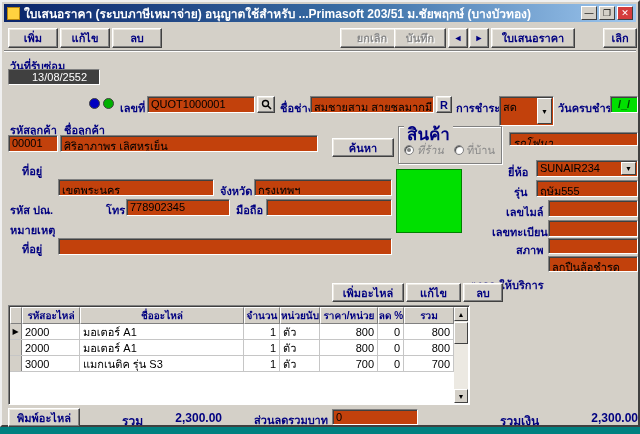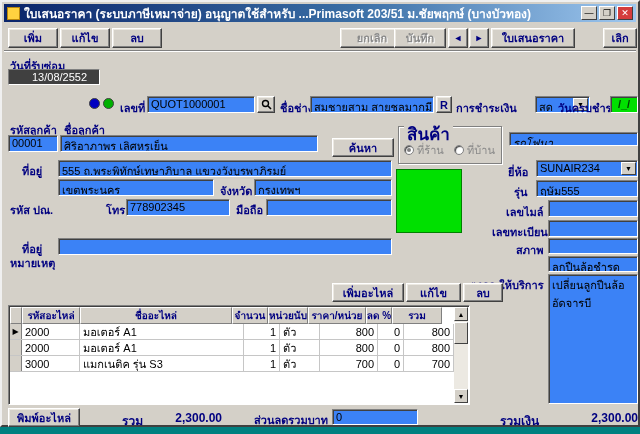--- a/index.html
+++ b/index.html
@@ -38,21 +38,21 @@
     border-right:1px solid #404040; border-bottom:1px solid #404040;
     box-shadow:inset -1px -1px 0 #808080, inset 1px 1px 0 #ece9e2;
     color:#000080; font-weight:bold; font-size:11px;
     display:flex; align-items:center; justify-content:center;
     white-space:nowrap; cursor:pointer;
   }
   .btn.disabled { color:#8a8a8a; text-shadow:1px 1px 0 #fff; }
   .sep { position:absolute; left:2px; right:2px; top:48px; height:2px; border-top:1px solid #808080; border-bottom:1px solid #fff; }
   .lbl { position:absolute; color:#000080; font-weight:bold; font-size:11px; white-space:nowrap; }
   .field {
-    position:absolute; background:#3b82f6; color:#000; font-size:11px;
+    position:absolute; background:#c2410c; color:#000; font-size:11px;
     border-top:1px solid #808080; border-left:1px solid #808080;
     border-right:1px solid #fff; border-bottom:1px solid #fff;
     box-shadow:inset 1px 1px 0 #404040;
     padding:1px 3px; white-space:nowrap; overflow:hidden;
   }
   .field.dark { background:#404040; color:#fff; }
   .field.green { background:#00e000; color:#004000; text-align:center; font-weight:bold; }
   .dd-arrow {
     position:absolute; right:1px; top:1px; bottom:1px; width:15px;
     background:#d4d0c8; font-size:7px; color:#000;
@@ -148,47 +148,46 @@
   <div class="btn" style="left:255px; top:94px; width:18px; height:17px;">
     <svg class="mag-svg" width="11" height="11" viewBox="0 0 11 11">
         <circle cx="4.5" cy="4.5" r="3" fill="none" stroke="#000" stroke-width="1.4"></circle>
         <line x1="7" y1="7" x2="10" y2="10" stroke="#000" stroke-width="1.6"></line>
       </svg>
   </div>
   <div class="lbl" style="left:278px; top:97px;">ชื่อช่าง</div>
   <div class="field" style="left:308px; top:94px; width:124px; height:17px;">สมชายสาม สายชลมากมี</div>
   <div class="btn" style="left:434px; top:94px; width:16px; height:17px;">R</div>
   <div class="lbl" style="left:454px; top:97px;">การชำระเงิน</div>
-  <div class="field" style="left:497px; top:94px; width:55px; height:17px;margin-left:36px;">
+  <div class="field" style="left:497px; top:94px; width:55px; height:30px;">
     <span>สด</span>
     <span class="dd-arrow">▼</span>
   </div>
   <div class="lbl" style="left:556px; top:97px;">วันครบชำระ</div>
   <div class="field green" style="left:608px; top:94px; width:28px; height:17px;">/_/</div>
 
   <div class="lbl" style="left:8px; top:119px;">รหัสลูกค้า</div>
   <div class="lbl" style="left:62px; top:119px;">ชื่อลูกค้า</div>
   <div class="field" style="left:6px; top:133px; width:50px; height:17px;">00001</div>
   <div class="field" style="left:58px; top:133px; width:258px; height:17px;">ศิริอาภาพร เลิศหรูเย็น</div>
   <div class="btn" style="left:330px; top:136px; width:62px; height:19px;">ค้นหา</div>
 
   <div class="groupbox" style="left:396px; top:124px; width:104px; height:38px;"></div>
   <div class="group-label" style="left:402px; top:118px;">สินค้า</div>
-  <div class="radio-row" style="left:402px; top:139px;">
+  <div class="radio-row" style="left:402px; top:139px;font-style:italic;">
     <span class="radio checked"></span>
     <span>ที่ร้าน</span>
   </div>
   <div class="radio-row" style="left:452px; top:139px;">
     <span class="radio"></span>
     <span>ที่บ้าน</span>
   </div>
   <div class="field" style="left:507px; top:130px; width:129px; height:14px;font-style:italic;">รถโฟนา</div>
 
   <div class="lbl" style="left:20px; top:160px;">ที่อยู่</div>
-  <div class="field" style="left:56px; top:158px; width:334px; height:17px;">555 ถ.พระพิทักษ์เทษาภิบาล แขวงวังบูรพาภิรมย์</div>
   <div class="lbl" style="left:506px; top:161px;">ยี่ห้อ</div>
   <div class="field" style="left:534px; top:158px; width:102px; height:17px;">
     <span>SUNAIR234</span>
     <span class="dd-arrow">▼</span>
   </div>
 
   <div class="field" style="left:56px; top:177px; width:156px; height:17px;">เขตพระนคร</div>
   <div class="lbl" style="left:218px; top:180px;">จังหวัด</div>
   <div class="field" style="left:252px; top:177px; width:138px; height:17px;">กรุงเทพฯ</div>
   <div class="imgbox" style="left:394px; top:167px; width:66px; height:64px;"></div>
@@ -196,44 +195,42 @@
   <div class="field" style="left:534px; top:178px; width:102px; height:17px;">ฤษัม555</div>
 
   <div class="lbl" style="left:8px; top:199px;">รหัส ปณ.</div>
   <div class="lbl" style="left:104px; top:199px;">โทร</div>
   <div class="field" style="left:124px; top:197px; width:104px; height:17px;">778902345</div>
   <div class="lbl" style="left:234px; top:199px;">มือถือ</div>
   <div class="field" style="left:264px; top:197px; width:126px; height:17px;"></div>
   <div class="lbl" style="left:504px; top:201px;">เลขไมล์</div>
   <div class="field" style="left:546px; top:198px; width:90px; height:17px;"></div>
 
-  <div class="lbl" style="left:8px; top:219px;margin-top:33px;">หมายเหตุ</div>
+  <div class="lbl" style="left:8px; top:219px;">หมายเหตุ</div>
   <div class="lbl" style="left:490px; top:221px;">เลขทะเบียน</div>
   <div class="field" style="left:546px; top:218px; width:90px; height:17px;"></div>
 
   <div class="lbl" style="left:20px; top:238px;">ที่อยู่</div>
   <div class="field" style="left:56px; top:236px; width:334px; height:17px;"></div>
   <div class="lbl" style="left:514px; top:239px;">สภาพ</div>
   <div class="field" style="left:546px; top:236px; width:90px; height:16px;"></div>
 
   <div class="field" style="left:546px; top:254px; width:90px; height:16px;">ลูกปืนล้อชำรุด</div>
 
   <div class="lbl" style="left:468px; top:274px;">ตรวจ-ให้บริการ</div>
-  <div class="field multiline" style="left:546px; top:272px; width:90px; height:130px;">เปลี่ยนลูกปืนล้อ
-อัดจารบี</div>
 
   <div class="btn" style="left:330px; top:281px; width:72px; height:19px;">เพิ่มอะไหล่</div>
   <div class="btn" style="left:404px; top:281px; width:55px; height:19px;">แก้ไข</div>
   <div class="btn" style="left:461px; top:281px; width:40px; height:19px;">ลบ</div>
 
   <div class="grid">
     <div class="thead">
       <div class="th" style="width:12px;"></div>
       <div class="th" style="width:58px;">รหัสอะไหล่</div>
-      <div class="th" style="width:152px;">ชื่ออะไหล่</div>
+      <div class="th" style="width:164px;">ชื่ออะไหล่</div>
       <div class="th" style="width:36px;">จำนวน</div>
       <div class="th" style="width:40px;">หน่วยนับ</div>
       <div class="th" style="width:58px;">ราคา/หน่วย</div>
       <div class="th" style="width:26px;">ลด %</div>
       <div class="th" style="width:50px;">รวม</div>
     </div>
     <div class="tbody">
       <div class="trow">
         <div class="cell sel" style="width:12px;">▶</div>
         <div class="cell" style="width:58px;">2000</div>

